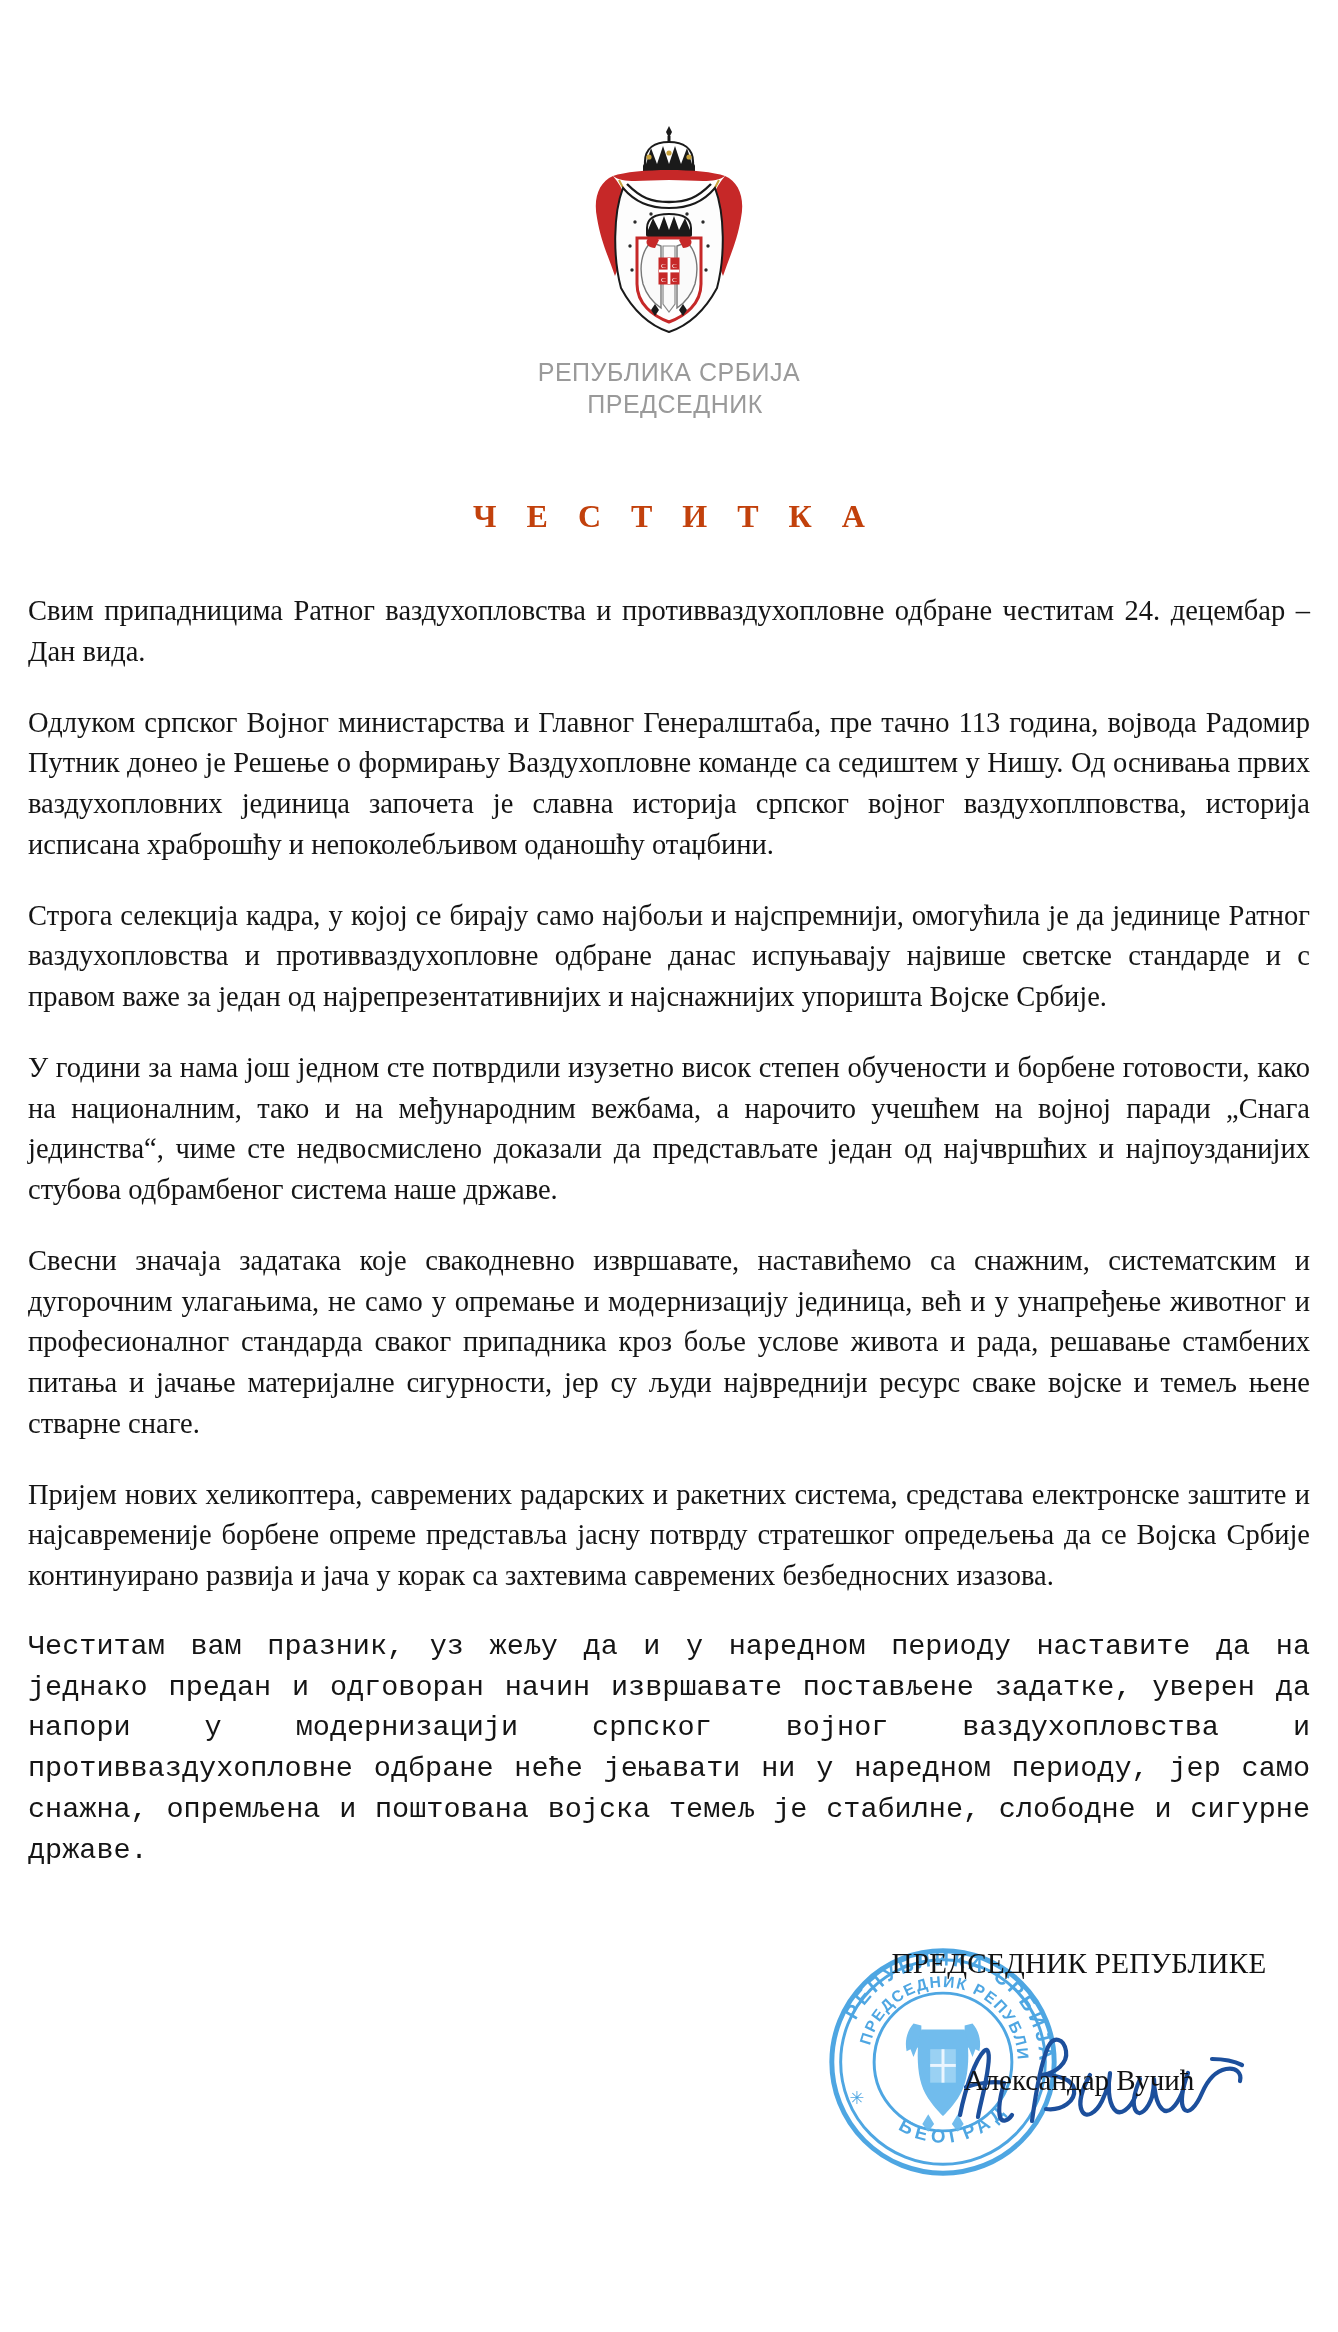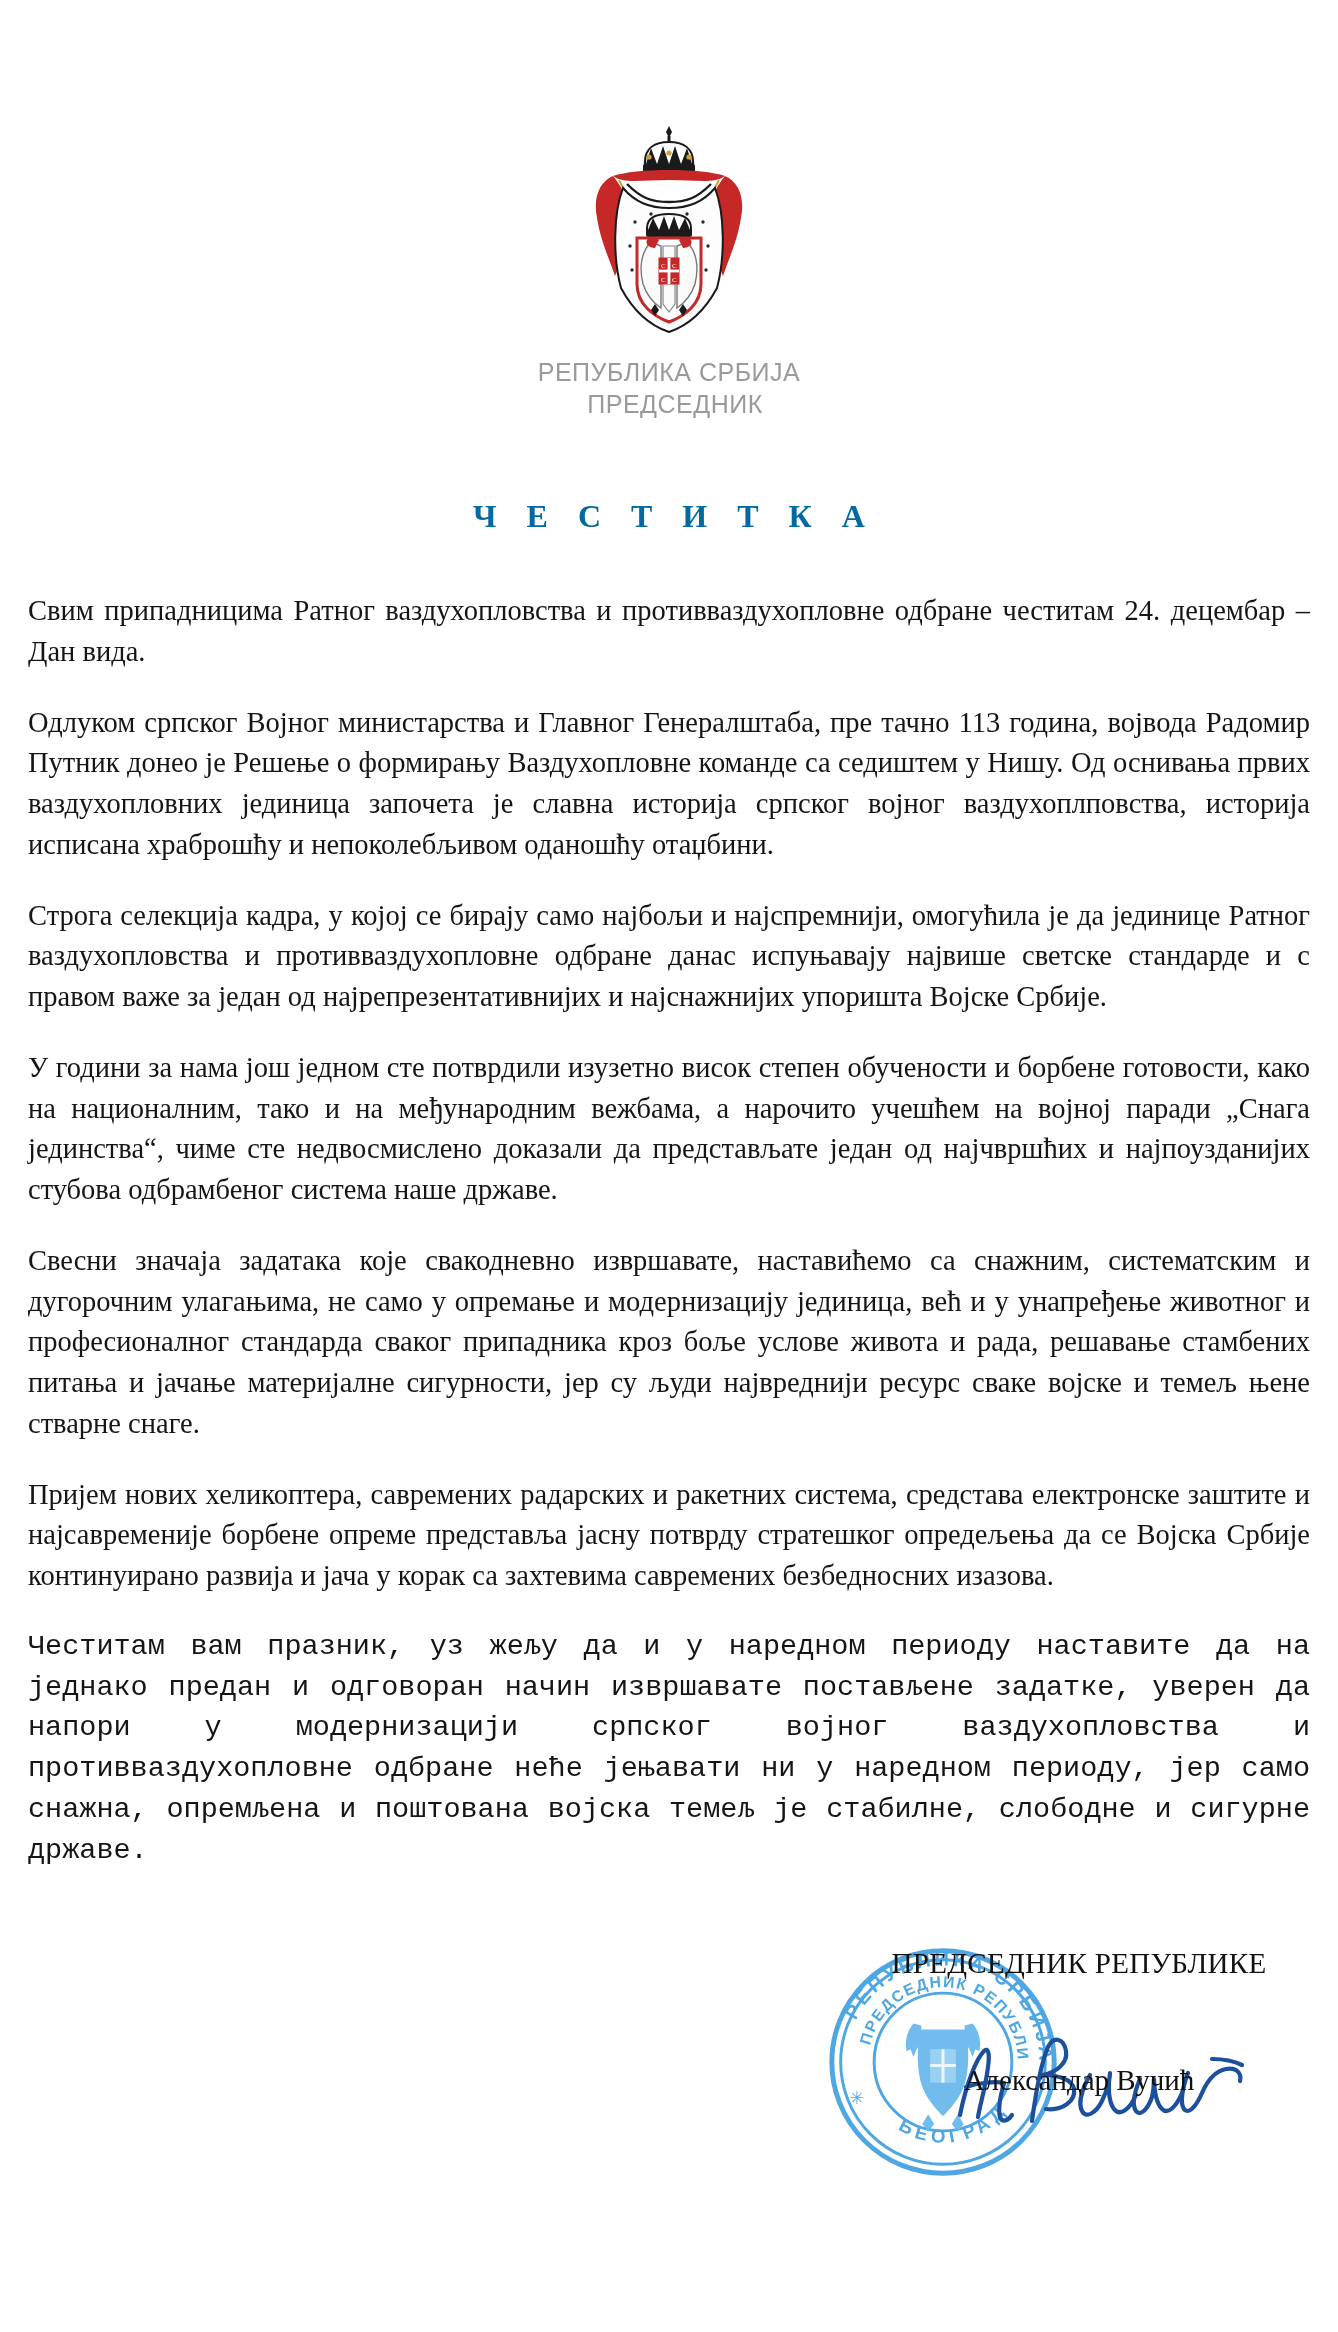--- a/index.html
+++ b/index.html
@@ -47,21 +47,21 @@
   .org-line-2 { letter-spacing: 0.5px; padding-left: 12px; }
 
   
   .doc-title {
     text-align: center;
     margin-top: 78px;
     font-size: 32px;
     font-weight: bold;
     letter-spacing: 11px;
     font-family: "Liberation Serif", "DejaVu Serif", serif;
-    color: #0369a1;
+    color: #c2410c;
     text-indent: 11px;
   }
 
   
   .body-copy {
     margin: 4px auto;
     padding: 0 14px;
     width: 1310px;
     box-sizing: border-box;
     margin-top: 56px;

